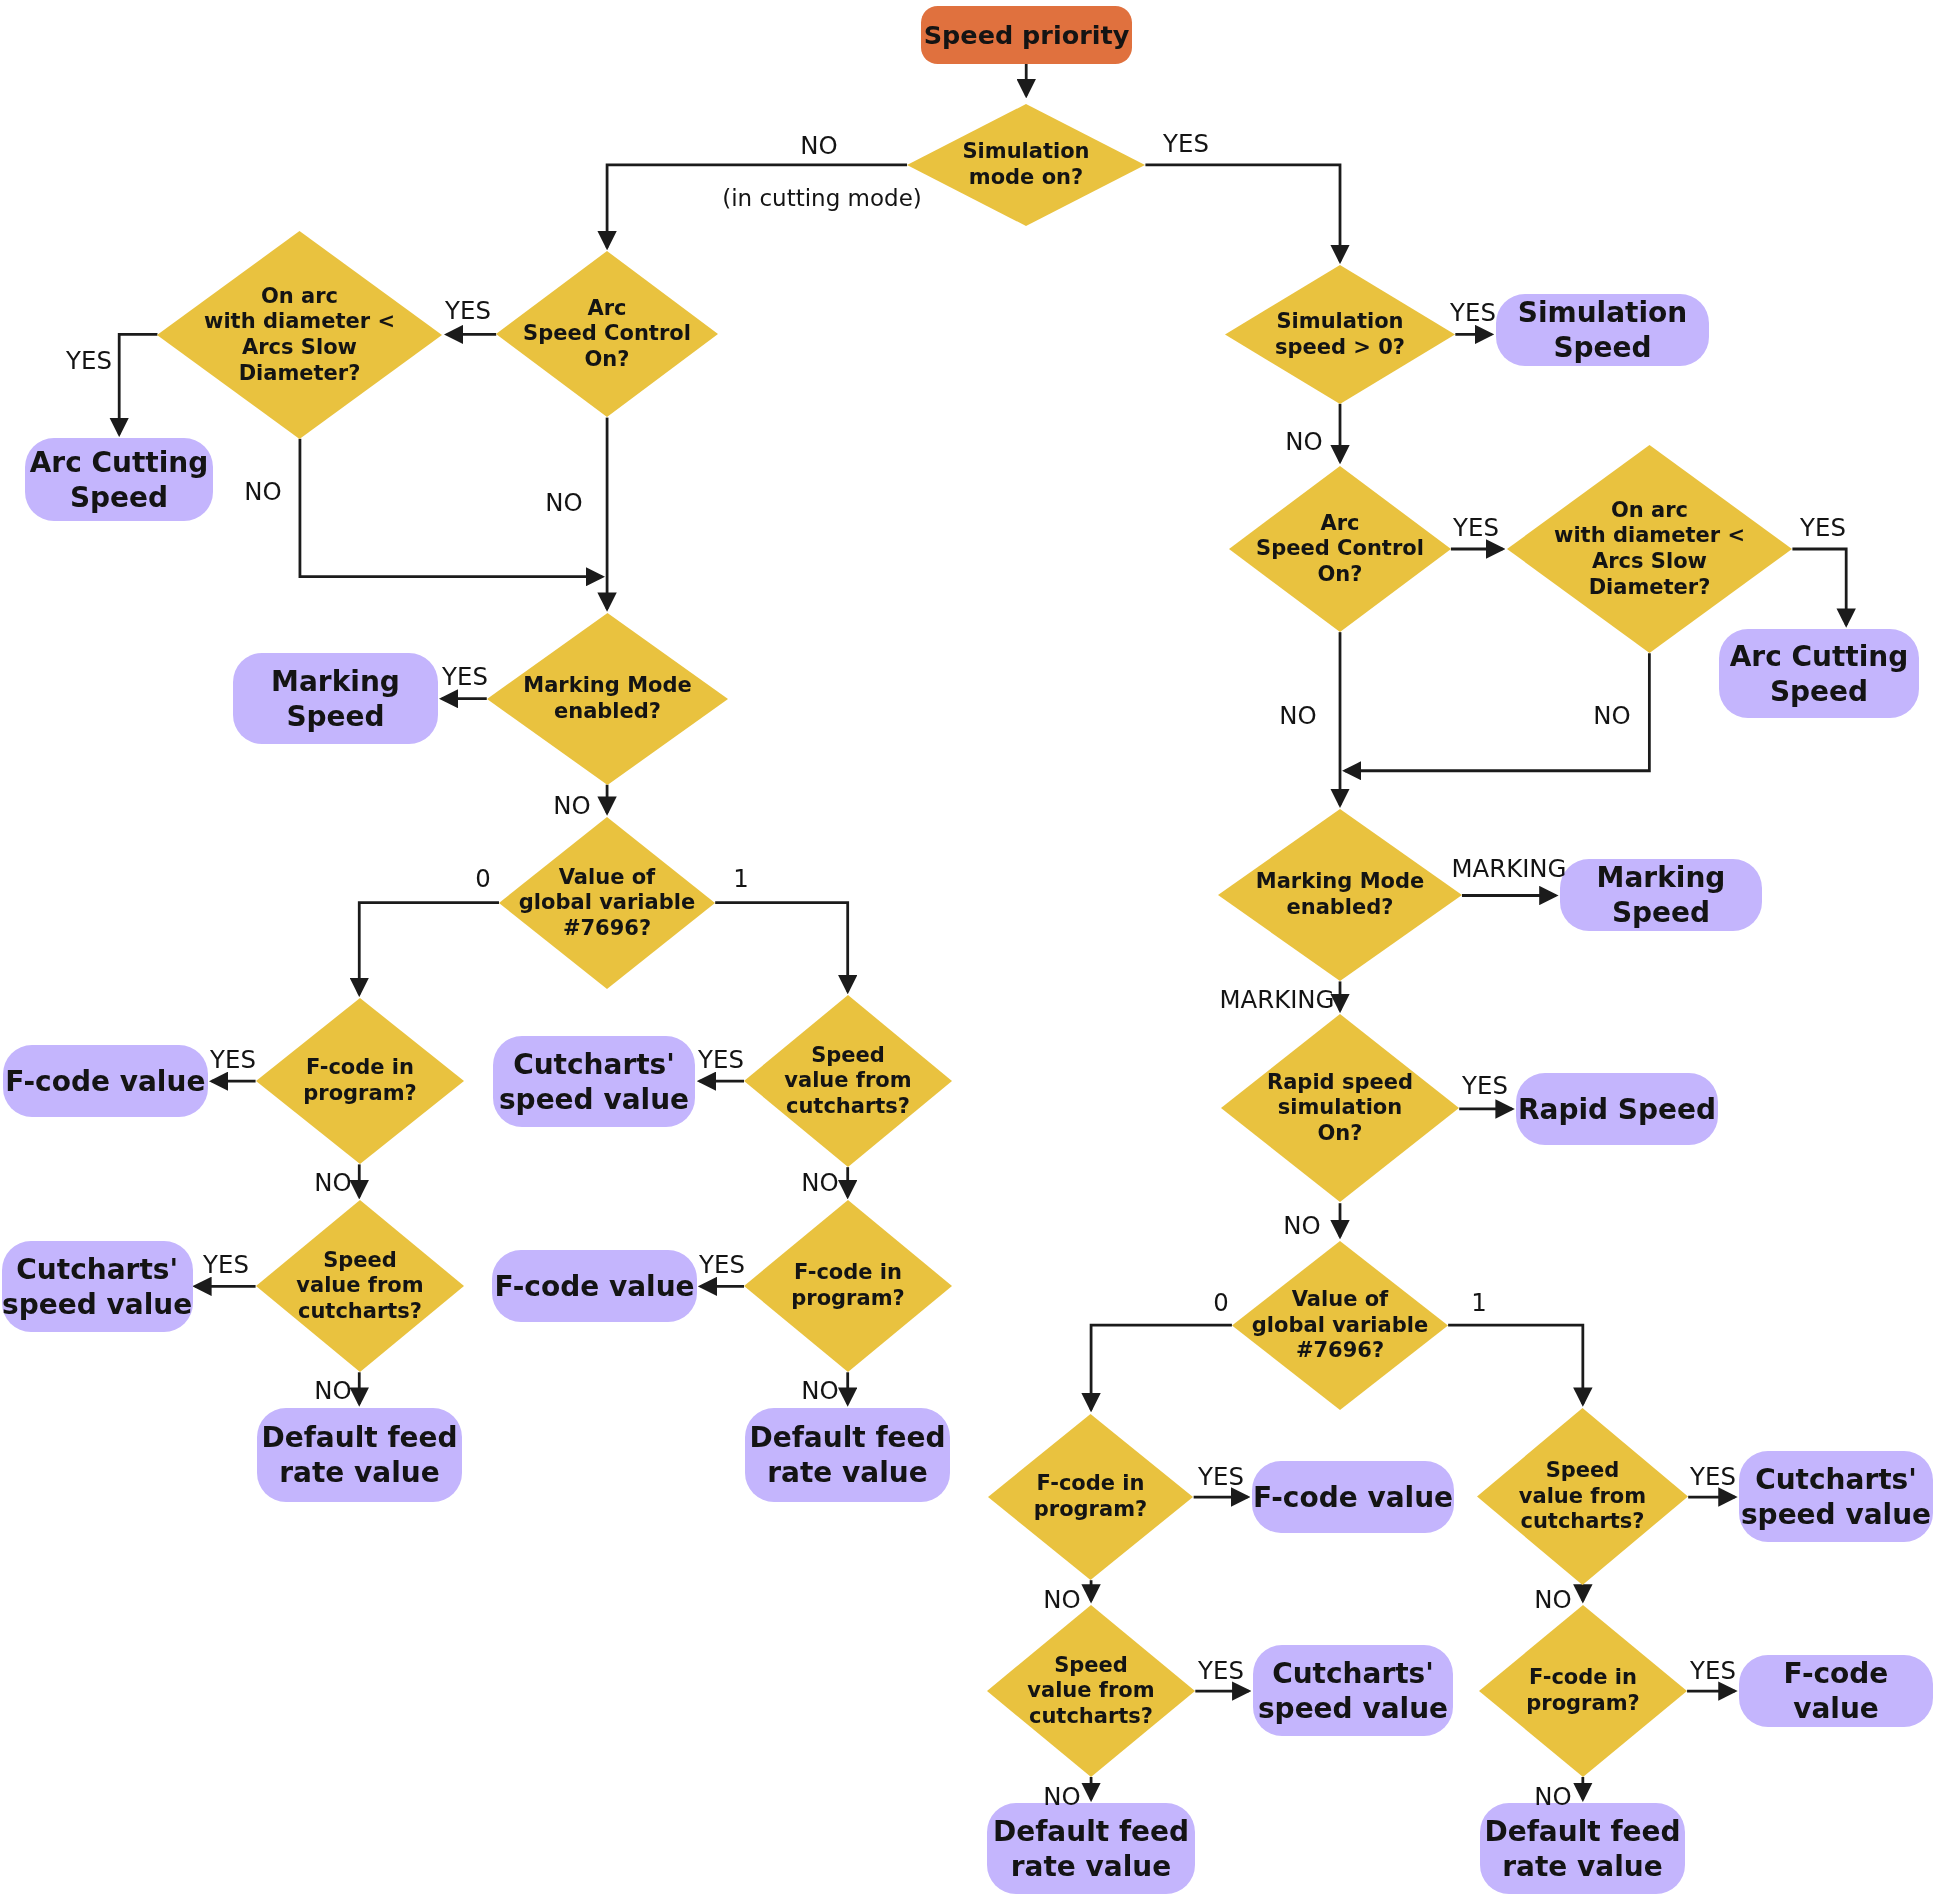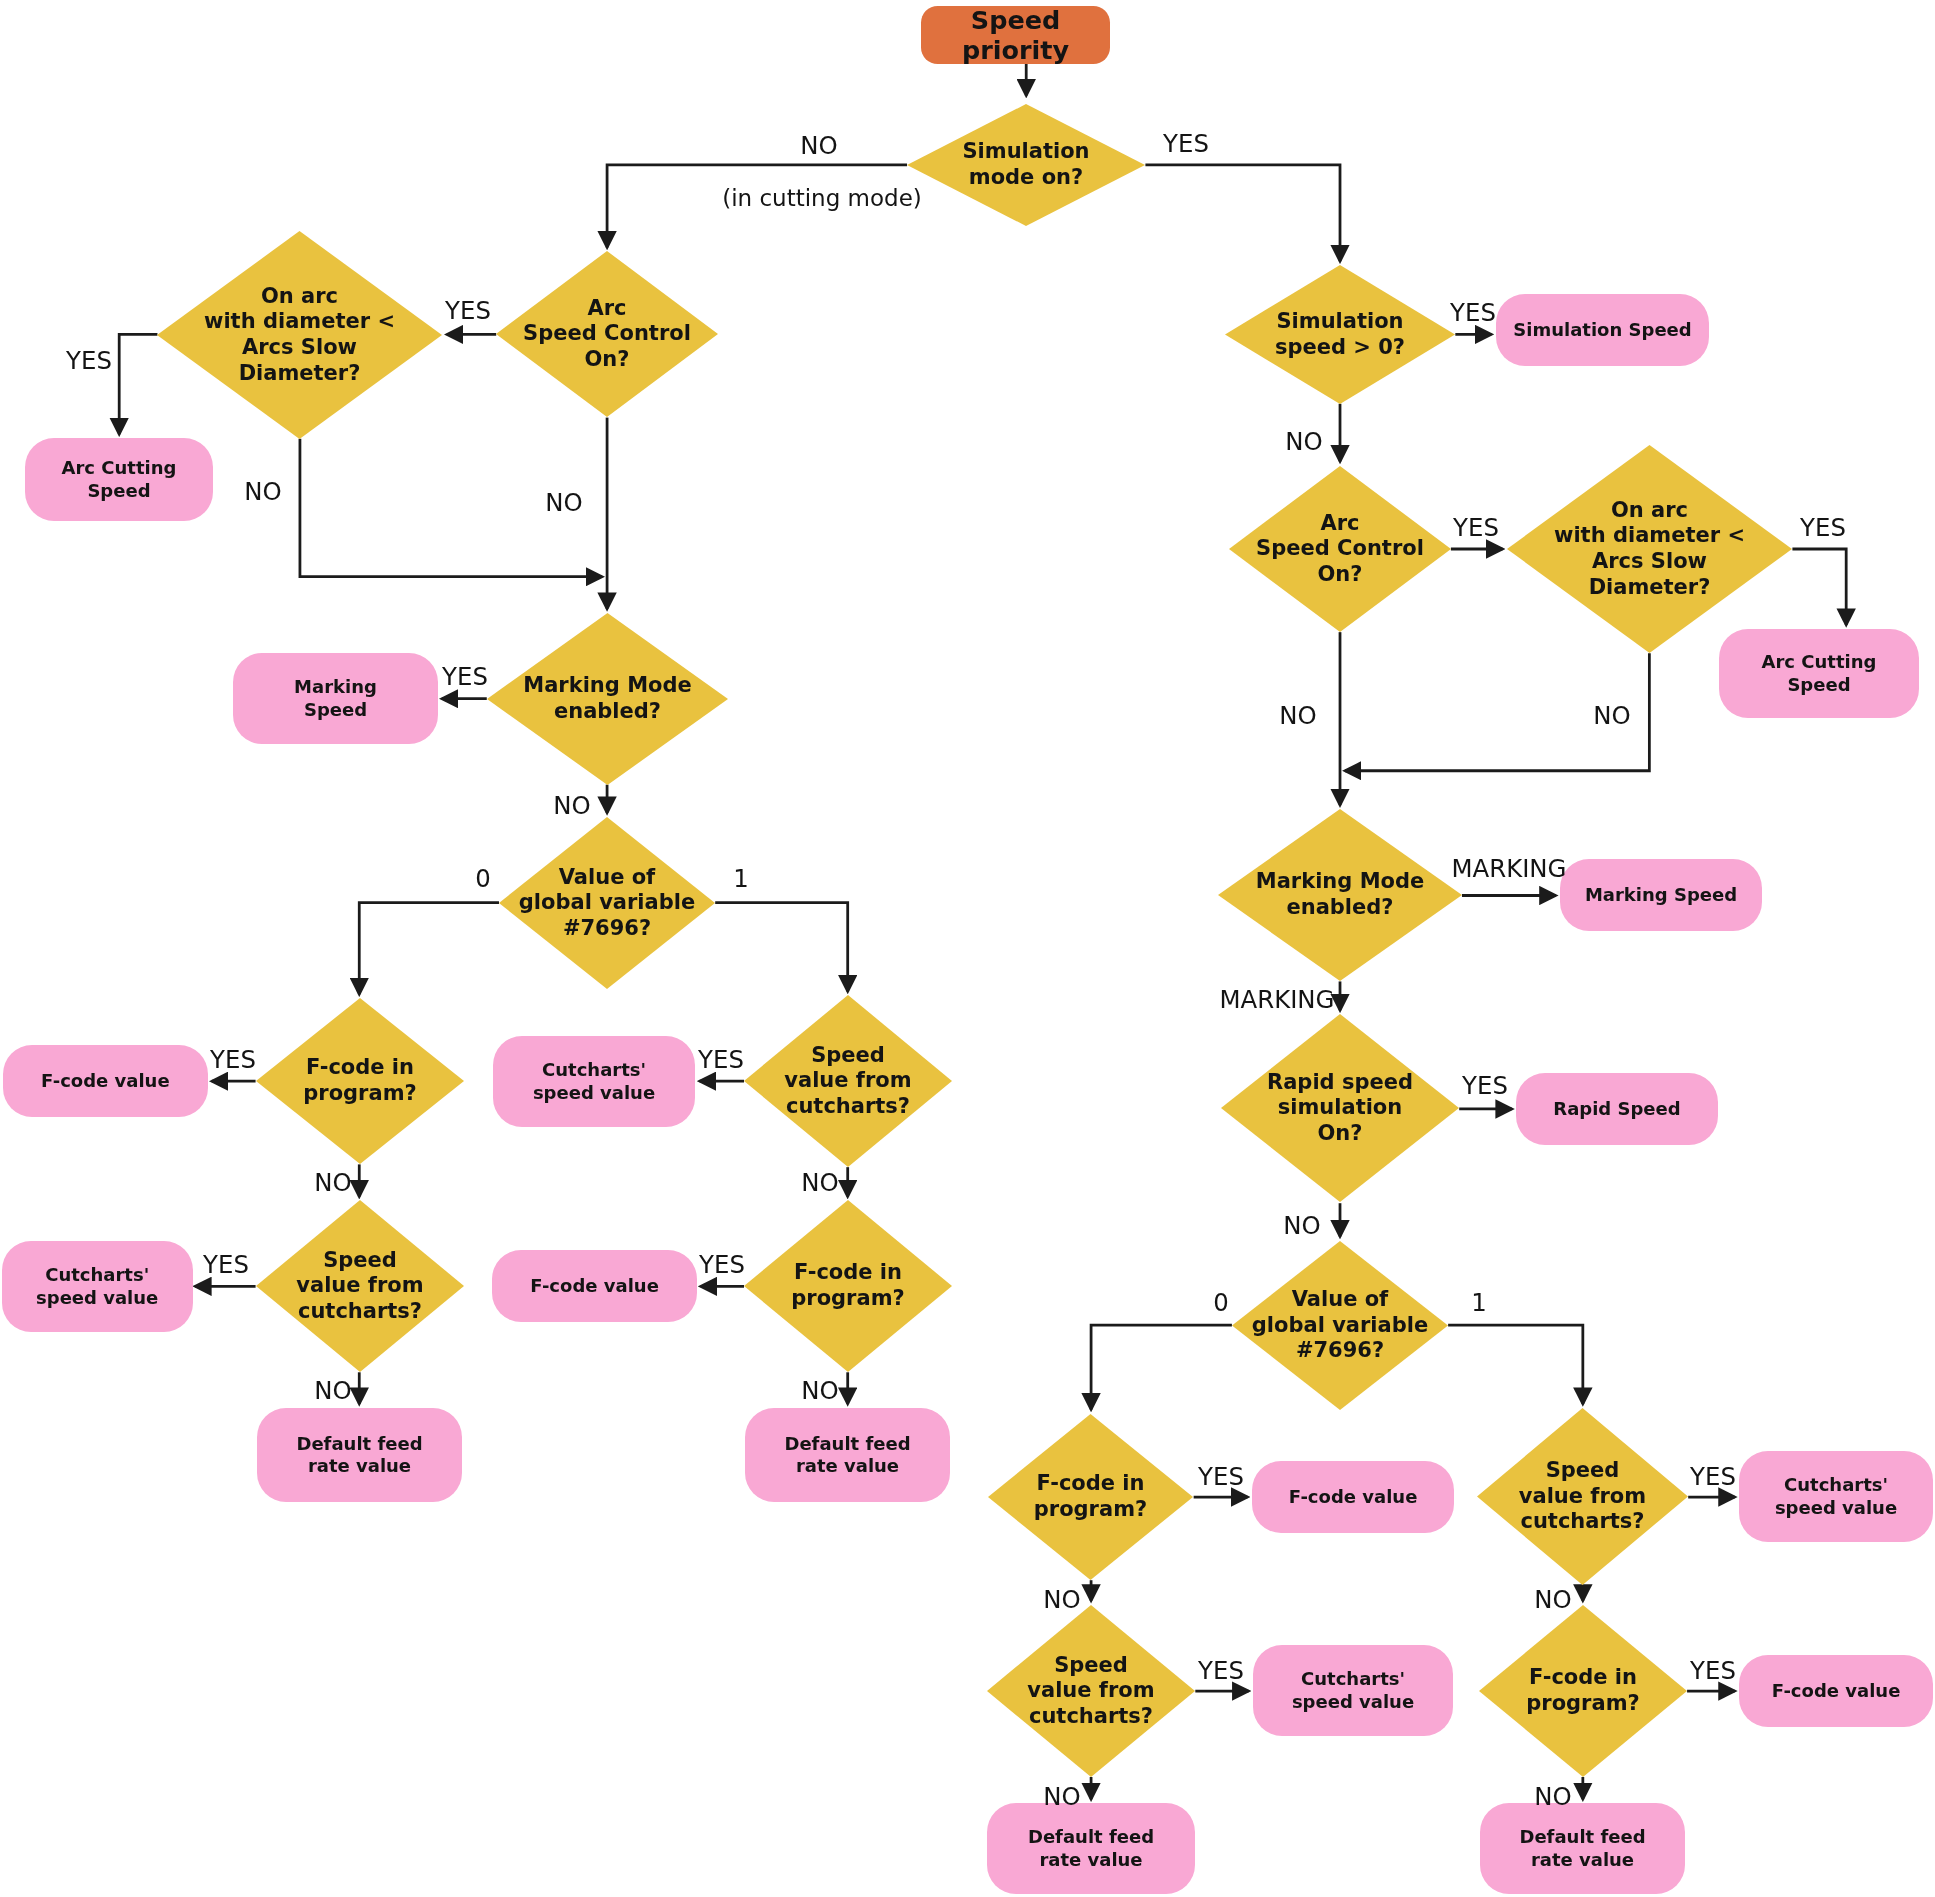--- a/index.html
+++ b/index.html
@@ -5,21 +5,21 @@
   html,body{margin:0;padding:0;background:#ffffff;}
   body{width:1936px;height:1898px;position:relative;font-family:"DejaVu Sans","Liberation Sans",sans-serif;}
   #canvas{position:absolute;left:0;top:0;width:1936px;height:1898px;}
   #edges{position:absolute;left:0;top:0;}
   .node{position:absolute;display:flex;align-items:center;justify-content:center;
         text-align:center;font-weight:700;color:#141414;}
   .txt{white-space:pre-line;display:block;}
   .start{background:#E0713E;border-radius:16.6px;font-size:25.5px;}
   .decision{background:#E9C23F;clip-path:polygon(50% 0,100% 50%,50% 100%,0 50%);
             font-size:21px;line-height:1.22;}
-  .result{background:#f9a8d4;border-radius:29px;font-size:18px;line-height:1.25;}
+  .result{background:#c4b5fd;border-radius:29px;font-size:28px;line-height:1.25;}
   .elabel{position:absolute;transform:translate(-50%,-50%);font-weight:400;font-size:24.4px;
           color:#141414;white-space:nowrap;}
   .elabel.small{font-size:23px;}
   #edges path{stroke:#1B1B1B;stroke-width:5;fill:none;}
 </style>
 </head>
 <body>
 
 <div id="canvas">
 
@@ -63,21 +63,21 @@
     <path d="M2153 2700 L2250 2700" marker-end="url(#arr)"></path>
     <path d="M1968 2850 L1968 2887" marker-end="url(#arr)"></path>
     <path d="M2156 3050 L2252 3050" marker-end="url(#arr)"></path>
     <path d="M1968 3205 L1968 3245" marker-end="url(#arr)"></path>
     <path d="M3045 2700 L3129 2700" marker-end="url(#arr)"></path>
     <path d="M2855 2860 L2855 2887" marker-end="url(#arr)"></path>
     <path d="M3043 3050 L3129 3050" marker-end="url(#arr)"></path>
     <path d="M2855 3205 L2855 3245" marker-end="url(#arr)"></path>
   </svg>
 
-  <div class="node start" style="left:921px;top:5.5px;width:189px;height:58px">
+  <div class="node start" style="left:921px;top:5.5px;width:211px;height:58px">
     <span class="txt">Speed priority</span>
     </div>
 
   <div class="node decision" style="left:907px;top:104px;width:238px;height:122px">
     <span class="txt">Simulation
 mode on?</span>
     </div>
 
   <div class="node decision" style="left:496px;top:251px;width:222px;height:166px">
     <span class="txt">Arc

